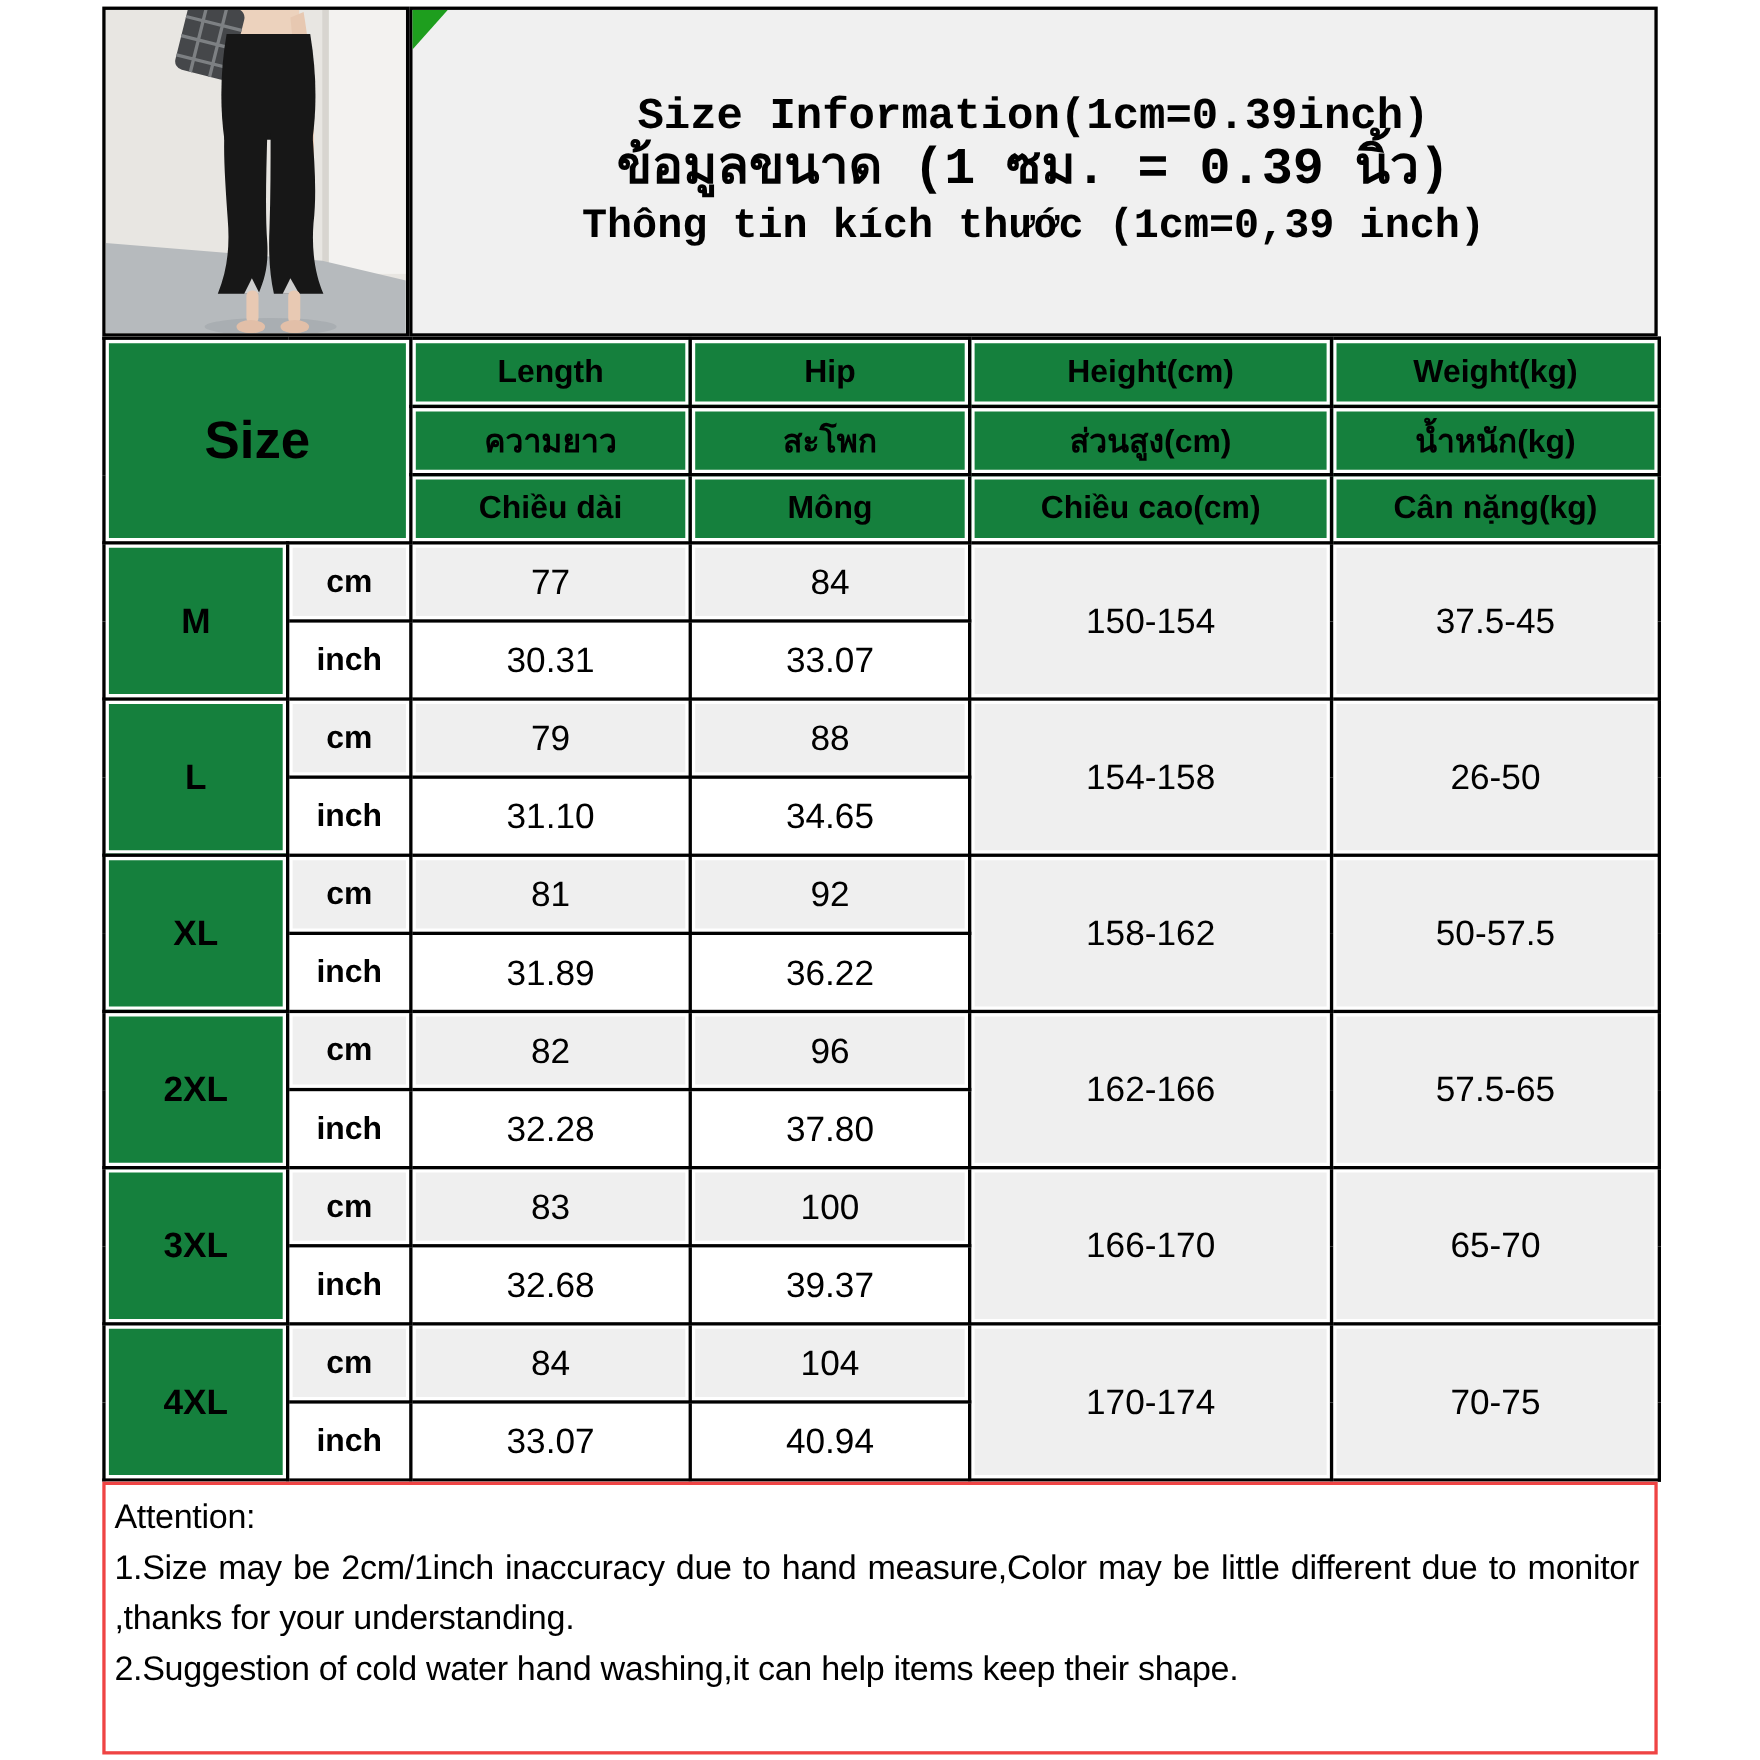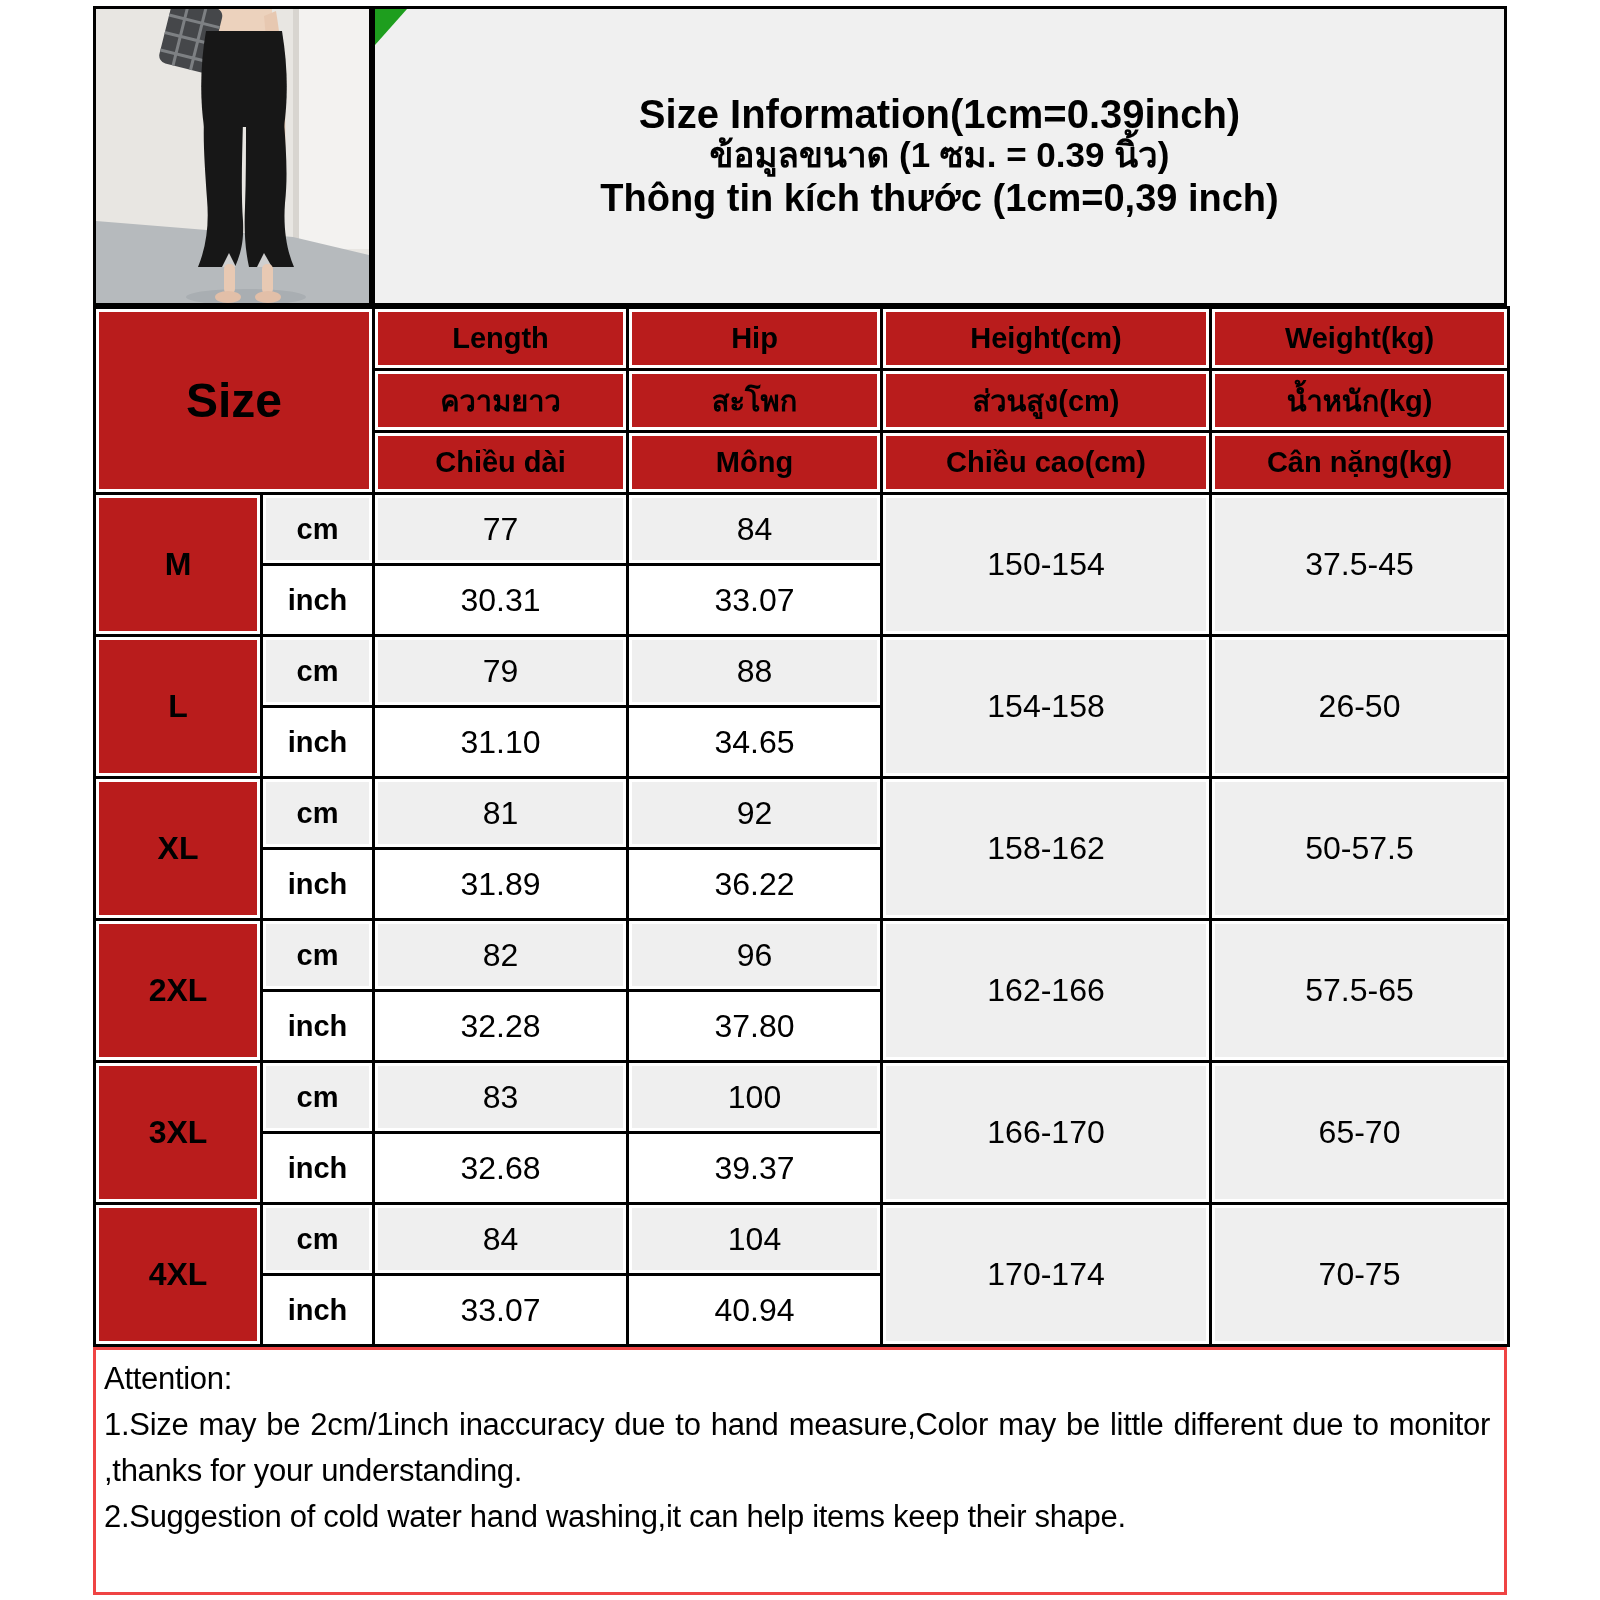--- a/index.html
+++ b/index.html
@@ -4,46 +4,46 @@
 <style>
   html,body { margin:0; padding:0; }
   body {
     width:1600px; height:1600px; background:#ffffff;
     font-family:"Liberation Sans", sans-serif; color:#000;
     position:relative;
   }
   .page { position:absolute; left:93px; top:6px; width:1414px; }
 
   
-  .top { display:flex; height:300px; }
+  .top { display:flex; height:300px;font-family:Liberation Mono, monospace; }
   .photo-box {
     width:279px; height:300px; box-sizing:border-box;
     border:3px solid #000; background:#e8e6e2; overflow:hidden; flex:none;
   }
   .photo-box svg { display:block; width:100%; height:100%; }
   .title-box {
     width:1135px; height:300px; box-sizing:border-box; flex:none;
     border:3px solid #000; background:#f0f0f0; position:relative;
     display:flex; flex-direction:column; justify-content:center; text-align:center;
   }
   .corner-triangle {
     position:absolute; top:0; left:0; width:0; height:0;
     border-top:36px solid #1e9e1e; border-right:32px solid transparent;
   }
   .title-en { font-size:40px; font-weight:bold; line-height:1.1; }
-  .title-th { font-size:35px; font-weight:bold; line-height:1.1; }
+  .title-th { font-size:47px; font-weight:bold; line-height:1.1; }
   .title-vi { font-size:38px; font-weight:bold; line-height:1.1; margin-top:4px; }
 
   
   table.size-table { border-collapse:collapse; table-layout:fixed; width:1414px; }
   .size-table td {
     border:3px solid #000; text-align:center; vertical-align:middle;
     padding:0; overflow:hidden;
   }
-  .g  { background:#b91c1c; box-shadow:inset 0 0 0 3px #ffffff; }
+  .g  { background:#15803d; box-shadow:inset 0 0 0 3px #ffffff; }
   .lg { background:#efefef; box-shadow:inset 0 0 0 3px #ffffff; }
   .w  { background:#ffffff;margin-top:32px; }
   tr.hrow  { height:62px; }
   tr.sub   { height:71px; }
   .hd        { font-weight:bold; font-size:29px; }
   .size-head { font-weight:bold; font-size:48px;margin-left:20px; }
   .size-cell { font-weight:bold; font-size:32px; }
   .unit-cell { font-weight:bold; font-size:29px; }
   .val       { font-size:32px; font-weight:normal; }
 

